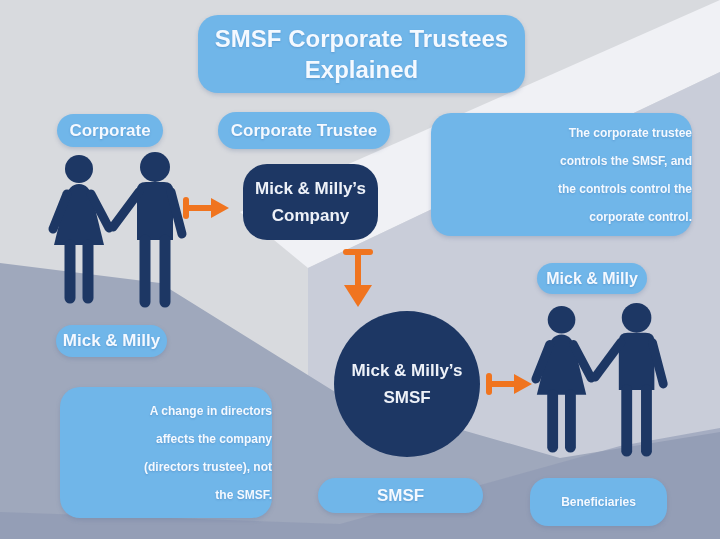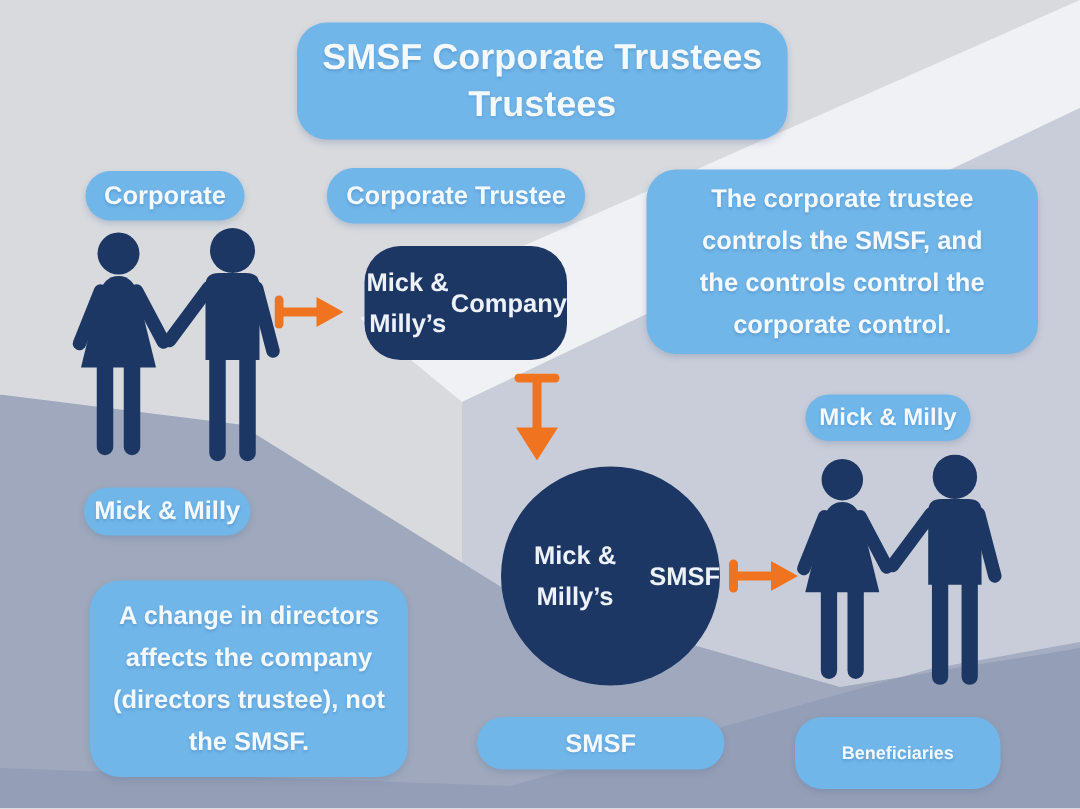--- a/index.html
+++ b/index.html
@@ -16,43 +16,43 @@
   .bg-bottom-strip{background:#8d98b2;opacity:.6;clip-path:polygon(0px 512px,340px 524px,620px 446px,720px 428px,720px 539px,0px 539px);}
 
   .blue-box{
     position:absolute;background:#70b6e9;color:#f4f9ff;
     display:flex;flex-direction:column;align-items:center;justify-content:center;
     text-align:center;box-shadow:0 2px 4px rgba(90,110,150,.28);
     text-shadow:0 1px 2px rgba(50,95,160,.30);
   }
   .navy-box{
     position:absolute;background:#1d3764;color:#edf1f8;
-    display:flex;flex-direction:row;align-items:center;justify-content:center;
+    display:flex;flex-direction:column;align-items:center;justify-content:center;
     text-align:center;
   }
   .pill{border-radius:18px;font-size:17px;}
-  .callout{border-radius:20px;font-size:17px;line-height:28px;}
+  .callout{border-radius:20px;font-size:12px;line-height:28px;align-items:flex-end;}
   .title{border-radius:20px;font-size:24px;line-height:31px;}
   .node-line{font-size:17px;line-height:27px;}
   svg{position:absolute;display:block;}
 </style>
 </head>
 <body>
 
 <div id="canvas">
 
   <div class="bg bg-base"></div>
   <div class="bg bg-white-band"></div>
   <div class="bg bg-right-panel"></div>
   <div class="bg bg-dark-region"></div>
   <div class="bg bg-bottom-strip"></div>
 
   <div class="blue-box title" style="left:198px;top:15px;width:327px;height:78px;">
     <div>SMSF Corporate Trustees</div>
-    <div>Trustees</div>
+    <div>Explained</div>
   </div>
 
   <div class="blue-box pill" style="left:57px;top:114px;width:106px;height:33px;">Corporate</div>
   <div class="blue-box pill" style="left:218px;top:112px;width:172px;height:37px;">Corporate Trustee</div>
 
   <svg style="left:42px;top:152px;" width="160" height="160" viewBox="0 0 160 160">
     <g fill="#1d3764" stroke="#1d3764">
       <circle cx="37" cy="17" r="14" stroke="none"></circle>
       <path d="M37 32 C30 32 26 37 24 44 L12 93 L62 93 L50 44 C48 37 44 32 37 32 Z" stroke="none"></path>
       <line x1="25" y1="42" x2="11" y2="77" stroke-width="9" stroke-linecap="round"></line>

